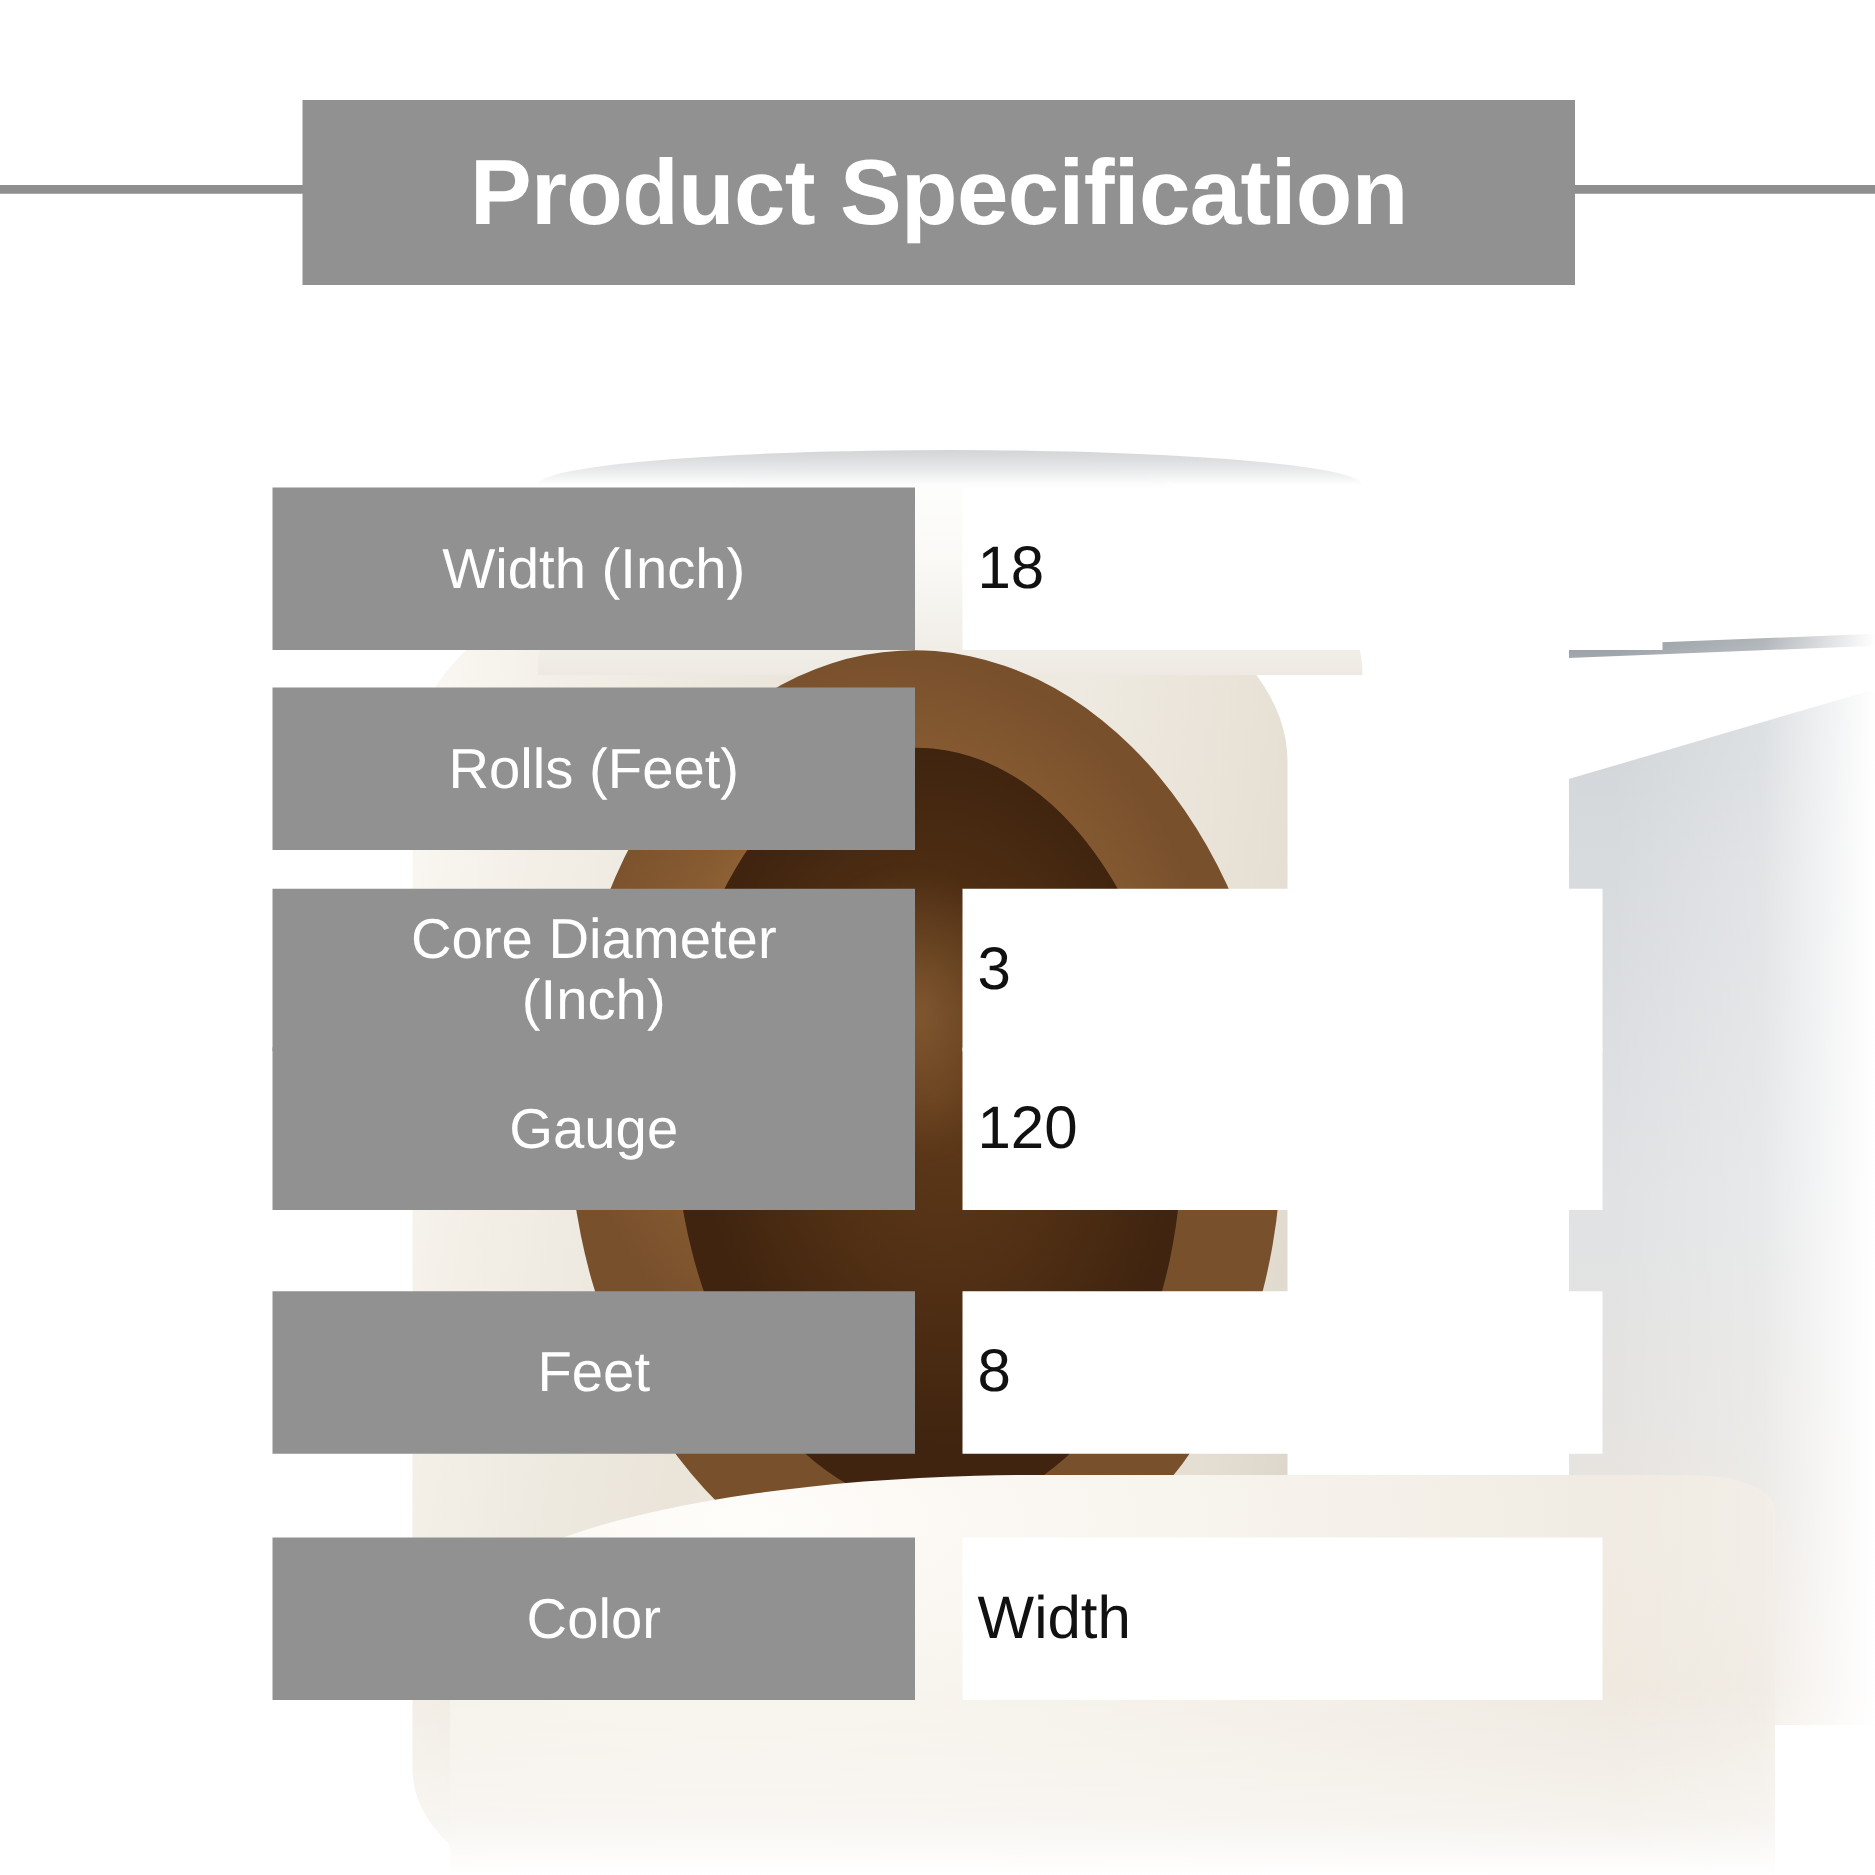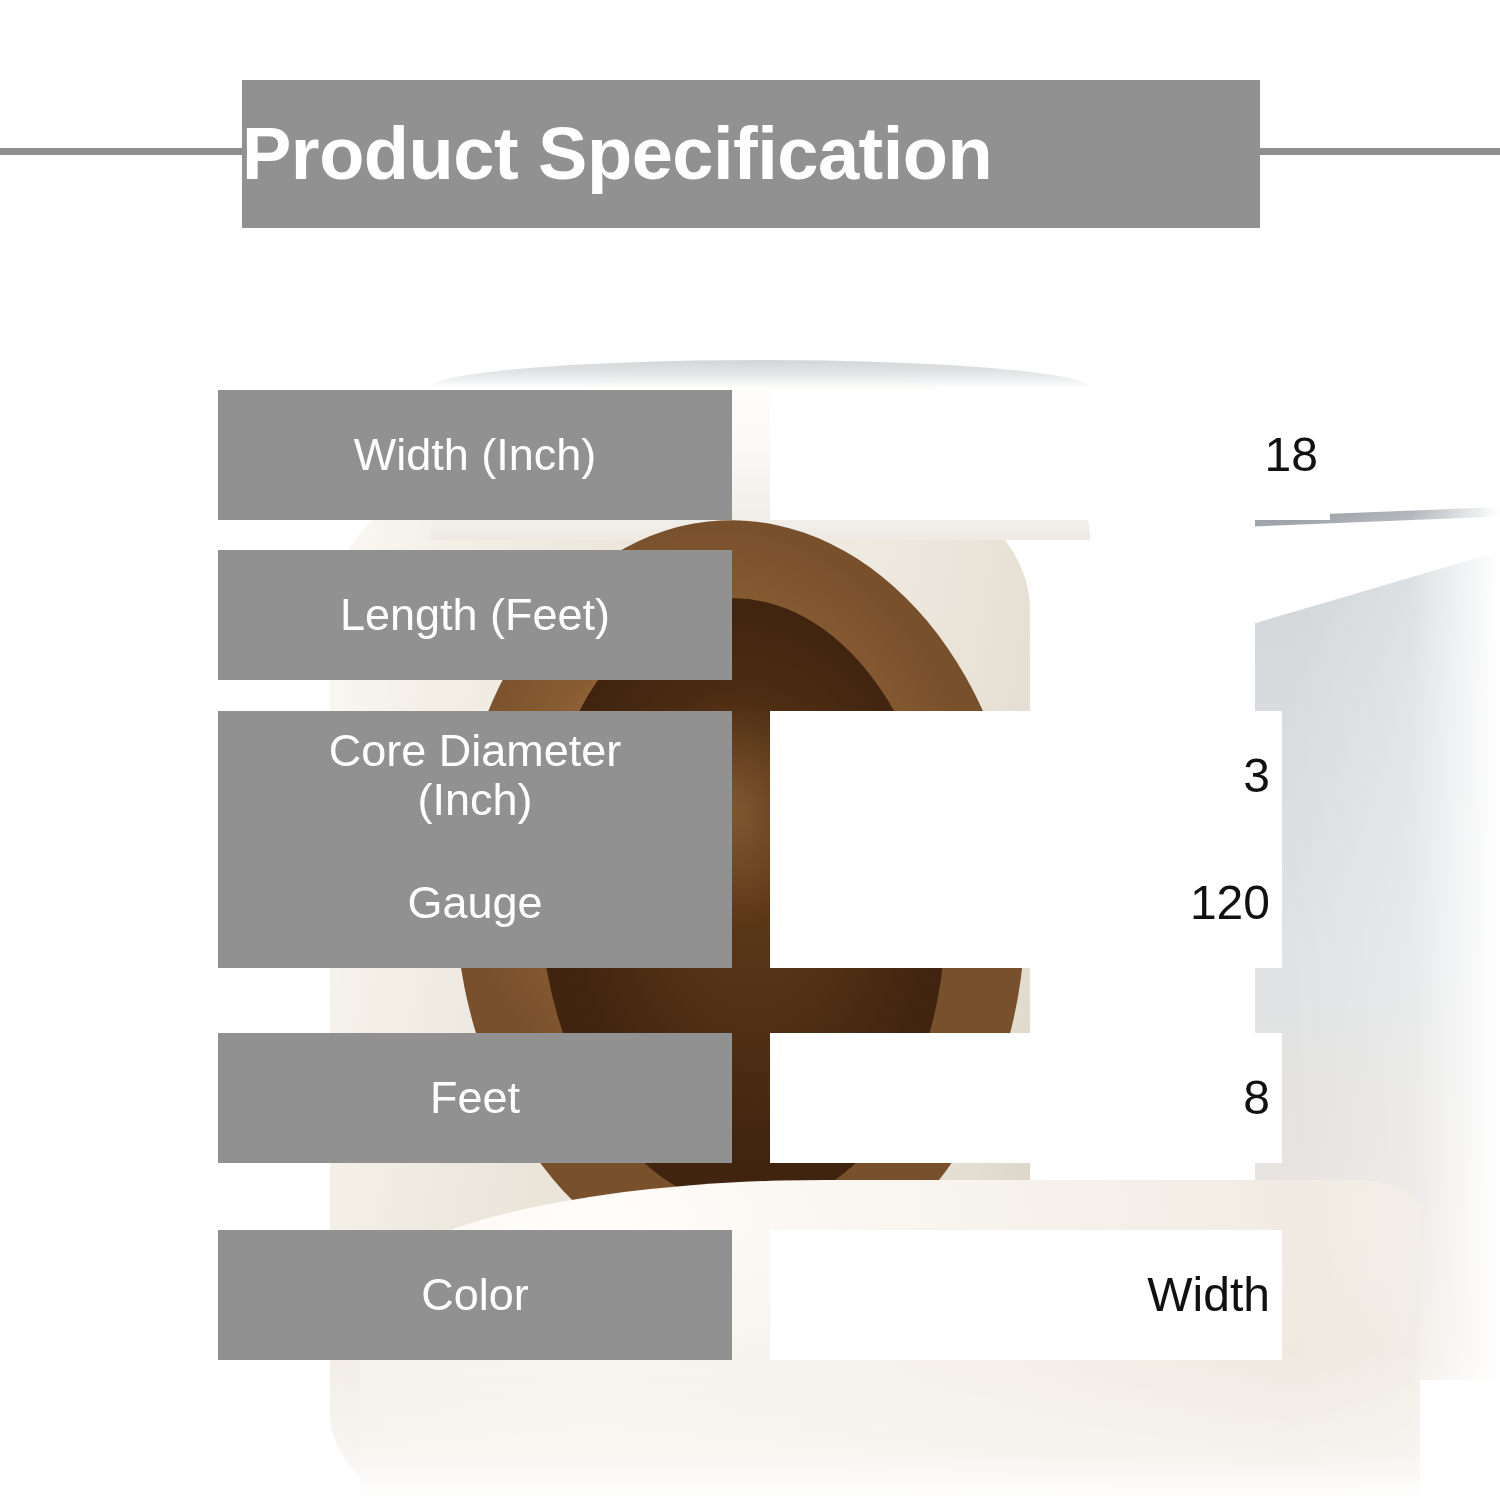--- a/index.html
+++ b/index.html
@@ -197,21 +197,21 @@
 
   .title-banner {
     position: absolute;
     left: 242px;
     top: 0px;
     width: 1018px;
     height: 148px;
     background: #919191;
     display: flex;
     align-items: center;
-    justify-content: flex-start;
+    justify-content: center;
   }
   .title-text {
     color: #ffffff;
     font-size: 74px;
     font-weight: 700;
     letter-spacing: -0.5px;
     line-height: 1;
     white-space: nowrap;
   }
 
@@ -253,21 +253,21 @@
   }
   .spec-value {
     position: absolute;
     left: 552px;
     top: 0;
     width: 512px;
     height: 130px;
     background: #ffffff;
     display: flex;
     align-items: center;
-    justify-content: flex-end;
+    justify-content: flex-start;
     box-sizing: border-box;
     padding: 0 12px;
   }
   .spec-value span {
     color: #111111;
     font-size: 48px;
     font-weight: 400;
     line-height: 1.05;
   }
 
@@ -315,21 +315,21 @@
       <div class="spec-label">
         <span>Width (Inch)</span>
       </div>
       <div class="spec-value">
         <span>18</span>
       </div>
     </div>
 
     <div class="spec-row row-1">
       <div class="spec-label">
-        <span>Length (Feet)</span>
+        <span>Rolls (Feet)</span>
       </div>
     </div>
 
     <div class="spec-row row-2">
       <div class="spec-label">
         <span class="multiline">Core Diameter<br>(Inch)</span>
       </div>
       <div class="spec-value">
         <span>3</span>
       </div>

